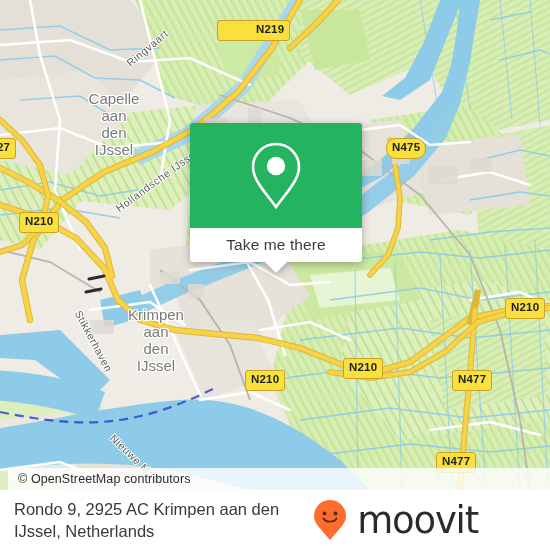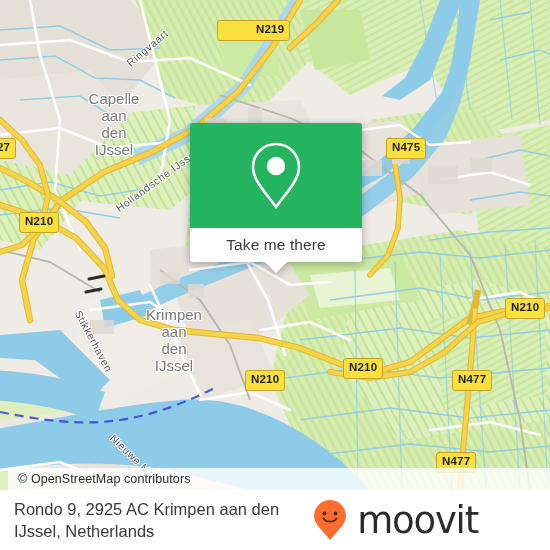--- a/index.html
+++ b/index.html
@@ -373,36 +373,36 @@
         <rect x="470" y="158" width="22" height="14"></rect>
         <rect x="90" y="320" width="24" height="14"></rect>
       </g>
     </svg>
 
     <div class="place-label" style="left:68px; top:90px; width:92px;">Capelle
 aan
 den
 IJssel</div>
 
-    <div class="place-label" style="left:128px; top:306px; width:92px;">Krimpen
+    <div class="place-label" style="left:110px; top:306px; width:92px;">Krimpen
 aan
 den
 IJssel</div>
 
     <div class="water-label" style="left:128px; top:58px; transform:rotate(-40deg);">Ringvaart</div>
 
     <div class="water-label" style="left:117px; top:203px; transform:rotate(-36deg);">Hollandsche IJssel</div>
 
     <div class="water-label" style="left:78px; top:305px; transform:rotate(62deg);">Stikkerhaven</div>
 
     <div class="water-label" style="left:112px; top:430px; transform:rotate(44deg);">Nieuwe Maas</div>
 
     <div class="shield" style="left:217px; top:20px;padding-left:38px;">N219</div>
 
-    <div class="shield" style="left:386px; top:138px;">N475</div>
+    <div class="shield" style="left:386px; top:138px;border-radius:10px;">N475</div>
 
     <div class="shield" style="left:-9px; top:138px;">27</div>
 
     <div class="shield" style="left:19px; top:212px;">N210</div>
 
     <div class="shield" style="left:505px; top:298px;">N210</div>
 
     <div class="shield" style="left:343px; top:358px;">N210</div>
 
     <div class="shield" style="left:245px; top:370px;">N210</div>

